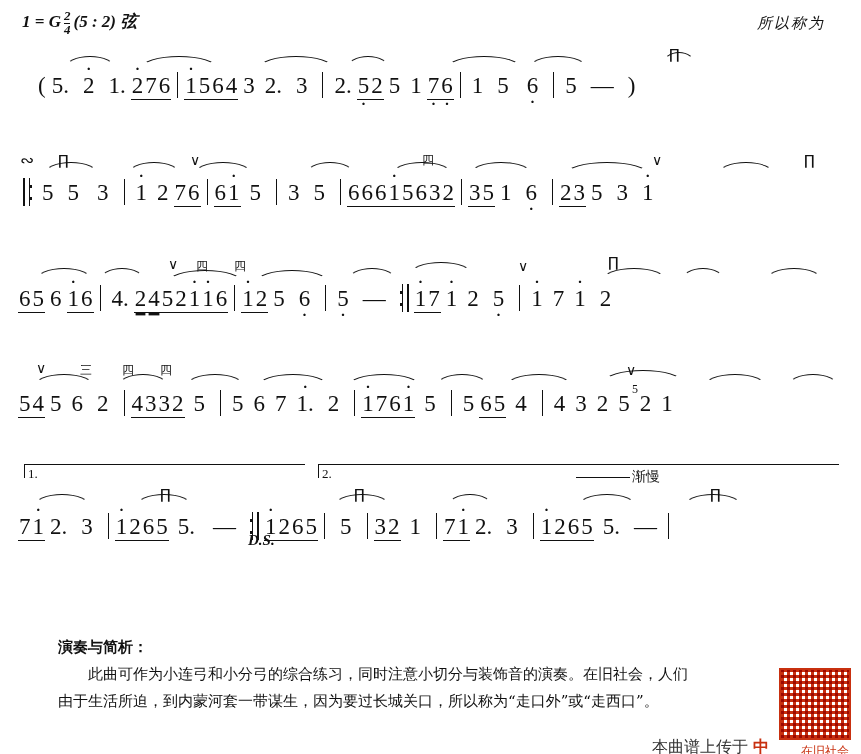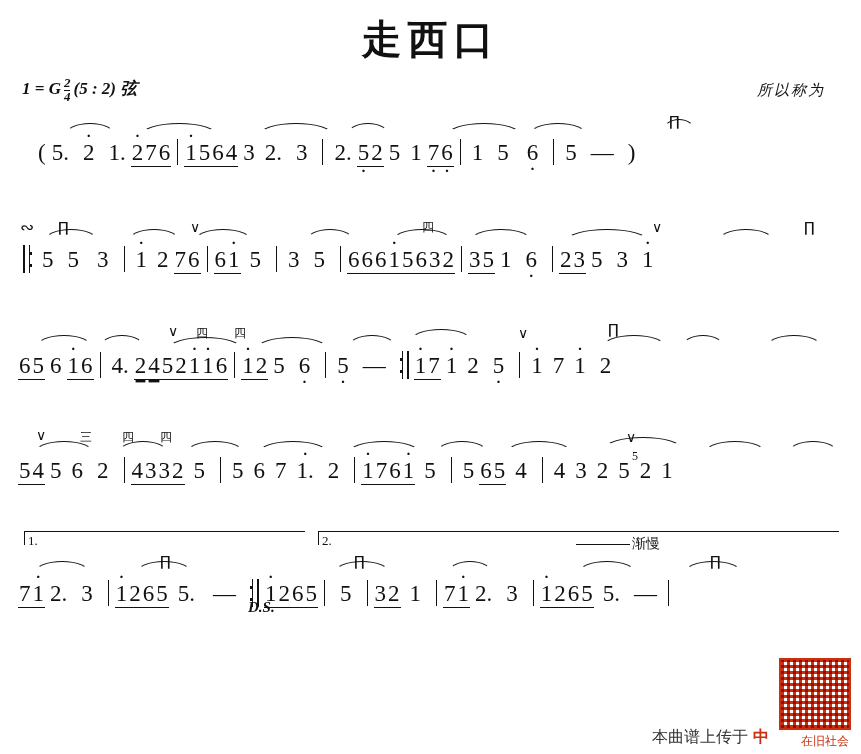--- a/index.html
+++ b/index.html
@@ -273,21 +273,20 @@
   .footer-note .brand {
     color: #c8300f;
     font-weight: bold;
   }
 </style>
 </head>
 <body>
 
 <div class="sheet">
 
-  <h1 class="title">走西口</h1>
 
   <div class="meta-row">
     <div class="key-sig">
       <span>1 = G</span><span class="frac"><span class="num">2</span><span class="den">4</span></span><span class="tune">(5 : 2) 弦</span>
     </div>
     <div class="composer">所以称为</div>
   </div>
 
   <div class="staff" style="margin-top:6px;margin-left:37px;">
     <div class="slur" style="left:28px;top:6px;width:48px;"></div>
@@ -396,20 +395,25 @@
     <div class="slur" style="left:316px;top:8px;width:54px;"></div>
     <div class="slur" style="left:430px;top:8px;width:42px;"></div>
     <div class="slur" style="left:560px;top:8px;width:56px;"></div>
     <div class="slur" style="left:666px;top:8px;width:56px;"></div>
 
     <div class="line" style="top:26px;">
       <span class="n b1">7</span><span class="n b1 dot-up">1</span><span class="n sp">2.</span><span class="n wide">3</span><span class="bar"></span><span class="n b1 dot-up">1</span><span class="n b1">2</span><span class="n b1">6</span><span class="n b1">5</span><span class="n wide">5.</span><span class="n wide">—</span><span class="repeat-end"></span><span class="n b1 dot-up">1</span><span class="n b1">2</span><span class="n b1">6</span><span class="n b1">5</span><span class="bar"></span><span class="n wide">5</span><span class="bar"></span><span class="n b1">3</span><span class="n b1">2</span><span class="n wide">1</span><span class="bar"></span><span class="n b1">7</span><span class="n b1 dot-up">1</span><span class="n sp">2.</span><span class="n wide">3</span><span class="bar"></span><span class="n b1 dot-up">1</span><span class="n b1">2</span><span class="n b1">6</span><span class="n b1">5</span><span class="n wide">5.</span><span class="n sp">—</span><span class="bar"></span>
     </div>
   </div>
 
+  <div class="analysis">
+    <h3>演奏与简析：</h3>
+    <p>此曲可作为小连弓和小分弓的综合练习，同时注意小切分与装饰音的演奏。在旧社会，人们</p>
+    <p class="cont">由于生活所迫，到内蒙河套一带谋生，因为要过长城关口，所以称为“走口外”或“走西口”。</p>
+  </div>
 
   <div class="qr"></div>
   <div class="qr-label">在旧社会</div>
   <div class="footer-note">
     <span>本曲谱上传于</span>
     <span class="brand">中</span>
   </div>
 
 </div>
 

